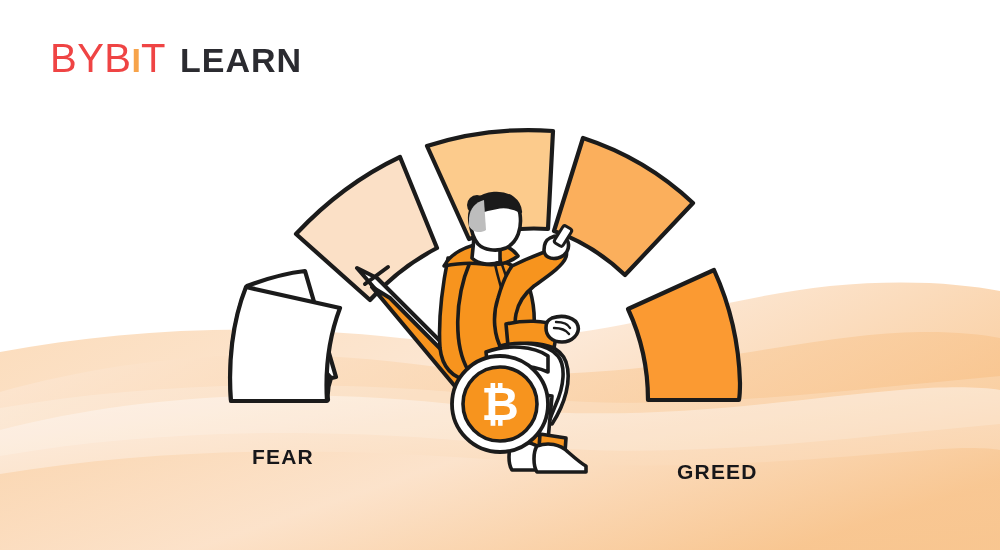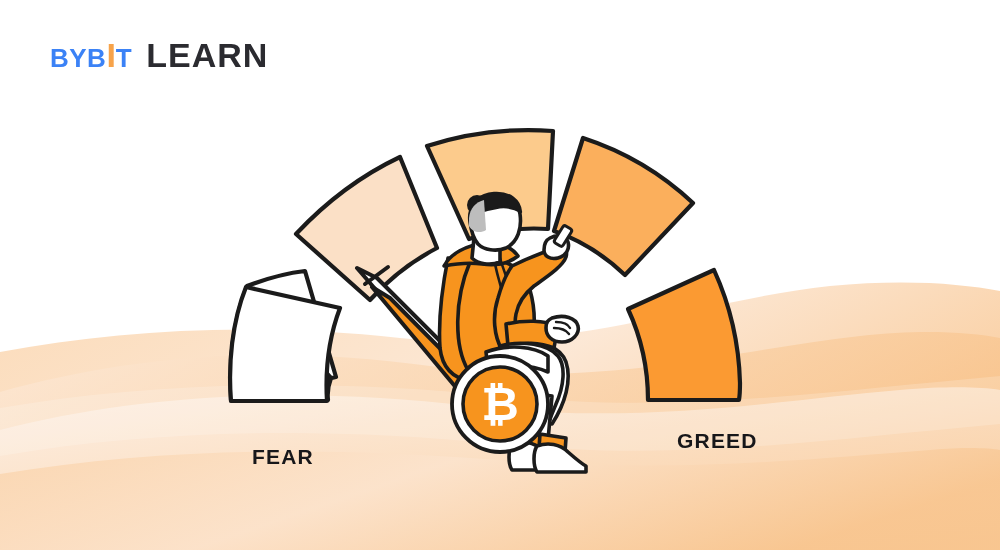--- a/index.html
+++ b/index.html
@@ -26,24 +26,24 @@
   #logo {
     position: absolute;
     left: 50px;
     top: 38px;
     display: flex;
     align-items: baseline;
     user-select: none;
   }
   .logo-word {
     font-family: "Liberation Sans", sans-serif;
-    font-weight: bold;
-    font-size: 26px;
+    font-weight: normal;
+    font-size: 40px;
     letter-spacing: 0.5px;
-    color: #3b82f6;
+    color: #ef4444;
     line-height: 1;
   }
   .logo-i {
     font-family: "Liberation Sans", sans-serif;
     font-weight: bold;
     font-size: 34px;
     color: #F7A34A;
     line-height: 1;
   }
   .logo-learn {
@@ -65,21 +65,21 @@
     position: absolute;
     font-family: "Liberation Sans", sans-serif;
     font-weight: bold;
     font-size: 21px;
     letter-spacing: 1.2px;
     color: #17171A;
     user-select: none;
     margin-top: 35px;
   }
   #label-fear { left: 252px; top: 410px; }
-  #label-greed { left: 677px; top: 394px; }
+  #label-greed { left: 677px; top: 425px; }
 </style>
 </head>
 <body>
 
 <div id="stage">
 
   <svg id="bg-waves" viewBox="0 0 1000 550" aria-hidden="true">
     <defs>
       <linearGradient id="wgA" x1="0" y1="0" x2="1" y2="0.5">
         <stop offset="0%" stop-color="#FBD8B3"></stop>

